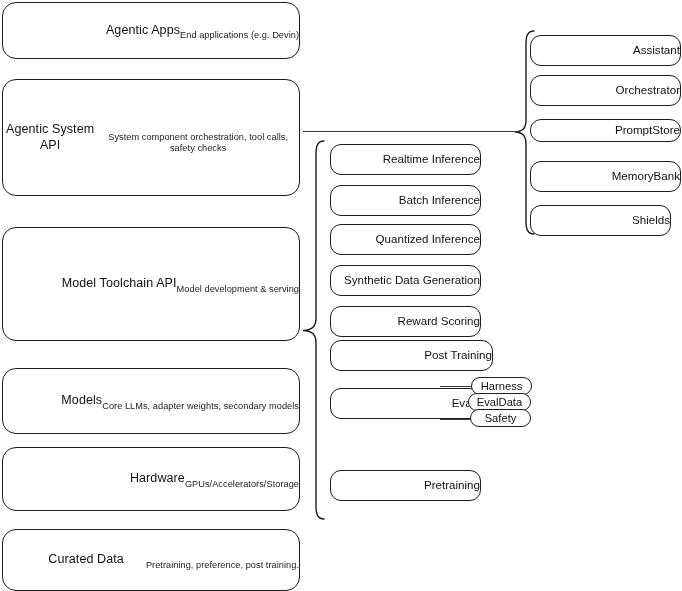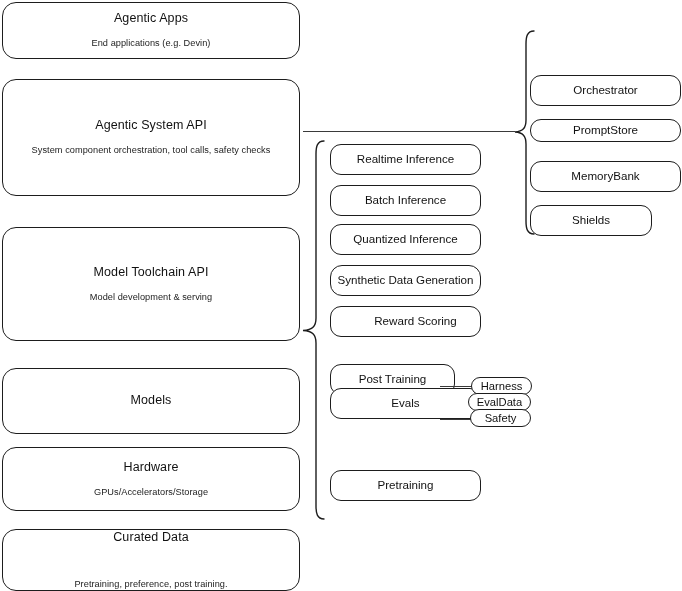--- a/index.html
+++ b/index.html
@@ -22,23 +22,22 @@
   }
 
   
   .node {
     position: absolute;
     box-sizing: border-box;
     border: 1.3px solid #1d1d1d;
     border-radius: 12px;
     background: #ffffff;
     display: flex;
-    flex-direction: column;
     align-items: center;
-    justify-content: center;
+    justify-content: flex-end;
     text-align: center;
     line-height: 1.25;
   }
 
   
   .layer { border-radius: 14px; }
   .layer .title {
     font-size: 12.5px;
     color: #111111;
     letter-spacing: .1px;
@@ -99,20 +98,21 @@
     <div class="sub">System component orchestration, tool calls, safety checks</div>
   </div>
 
   <div class="node layer" style="left:2px; top:227px; width:298px; height:114px;">
     <div class="title">Model Toolchain API</div>
     <div class="sub">Model development &amp; serving</div>
   </div>
 
   <div class="node layer" style="left:2px; top:368px; width:298px; height:66px;">
     <div class="title">Models</div>
+    <div class="sub">Core LLMs, adapter weights, secondary models</div>
   </div>
 
   <div class="node layer" style="left:2px; top:447px; width:298px; height:64px;">
     <div class="title">Hardware</div>
     <div class="sub">GPUs/Accelerators/Storage</div>
   </div>
 
   <div class="node layer" style="left:2px; top:529px; width:298px; height:62px;gap:22px;">
     <div class="title">Curated Data</div>
     <div class="sub">Pretraining, preference, post training.</div>
@@ -128,27 +128,27 @@
 
   <div class="node cap" style="left:330px; top:144px; width:151px; height:31px;">
     <span>Realtime Inference</span>
   </div>
   <div class="node cap" style="left:330px; top:185px; width:151px; height:31px;">
     <span>Batch Inference</span>
   </div>
   <div class="node cap" style="left:330px; top:224px; width:151px; height:31px;">
     <span>Quantized Inference</span>
   </div>
-  <div class="node cap" style="left:330px; top:265px; width:151px; height:31px;border-radius:12px;">
+  <div class="node cap" style="left:330px; top:265px; width:151px; height:31px;">
     <span>Synthetic Data Generation</span>
   </div>
   <div class="node cap" style="left:330px; top:306px; width:151px; height:31px;padding-left:20px;">
     <span>Reward Scoring</span>
   </div>
-  <div class="node cap" style="left:330px; top:364px; width:125px; height:31px;">
+  <div class="node cap" style="left:330px; top:340px; width:163px; height:31px;">
     <span>Post Training</span>
   </div>
   <div class="node cap" style="left:330px; top:388px; width:151px; height:31px;">
     <span>Evals</span>
   </div>
   <div class="node cap" style="left:330px; top:470px; width:151px; height:31px;">
     <span>Pretraining</span>
   </div>
 
   <div class="hline" style="left:440px; top:386px; width:38px;"></div>
@@ -163,26 +163,29 @@
   <div class="pill" style="left:470px; top:409px; width:61px; height:18px;">
     <span>Safety</span>
   </div>
 
   <div class="brace" style="left:512px; top:28px; width:24px; height:212px;">
     <svg width="24" height="212" viewBox="0 0 24 212" fill="none" xmlns="http://www.w3.org/2000/svg">
       <path d="M22 3 C15 3 14 9 14 16 L14 92 C14 100 11 103.5 3 104 C11 104.5 14 108 14 116 L14 193 C14 200 15 206 22 206" stroke="#1d1d1d" stroke-width="1.4" fill="none" stroke-linecap="round"></path>
     </svg>
   </div>
 
+  <div class="node cap" style="left:530px; top:35px; width:151px; height:31px;">
+    <span>Assistant</span>
+  </div>
   <div class="node cap" style="left:530px; top:75px; width:151px; height:31px;">
     <span>Orchestrator</span>
   </div>
   <div class="node cap" style="left:530px; top:119px; width:151px; height:23px;">
     <span>PromptStore</span>
   </div>
   <div class="node cap" style="left:530px; top:161px; width:151px; height:31px;">
     <span>MemoryBank</span>
   </div>
-  <div class="node cap" style="left:530px; top:205px; width:122px; height:31px;">
+  <div class="node cap" style="left:530px; top:205px; width:141px; height:31px;">
     <span>Shields</span>
   </div>
 
 </div>
 
 </body></html>

